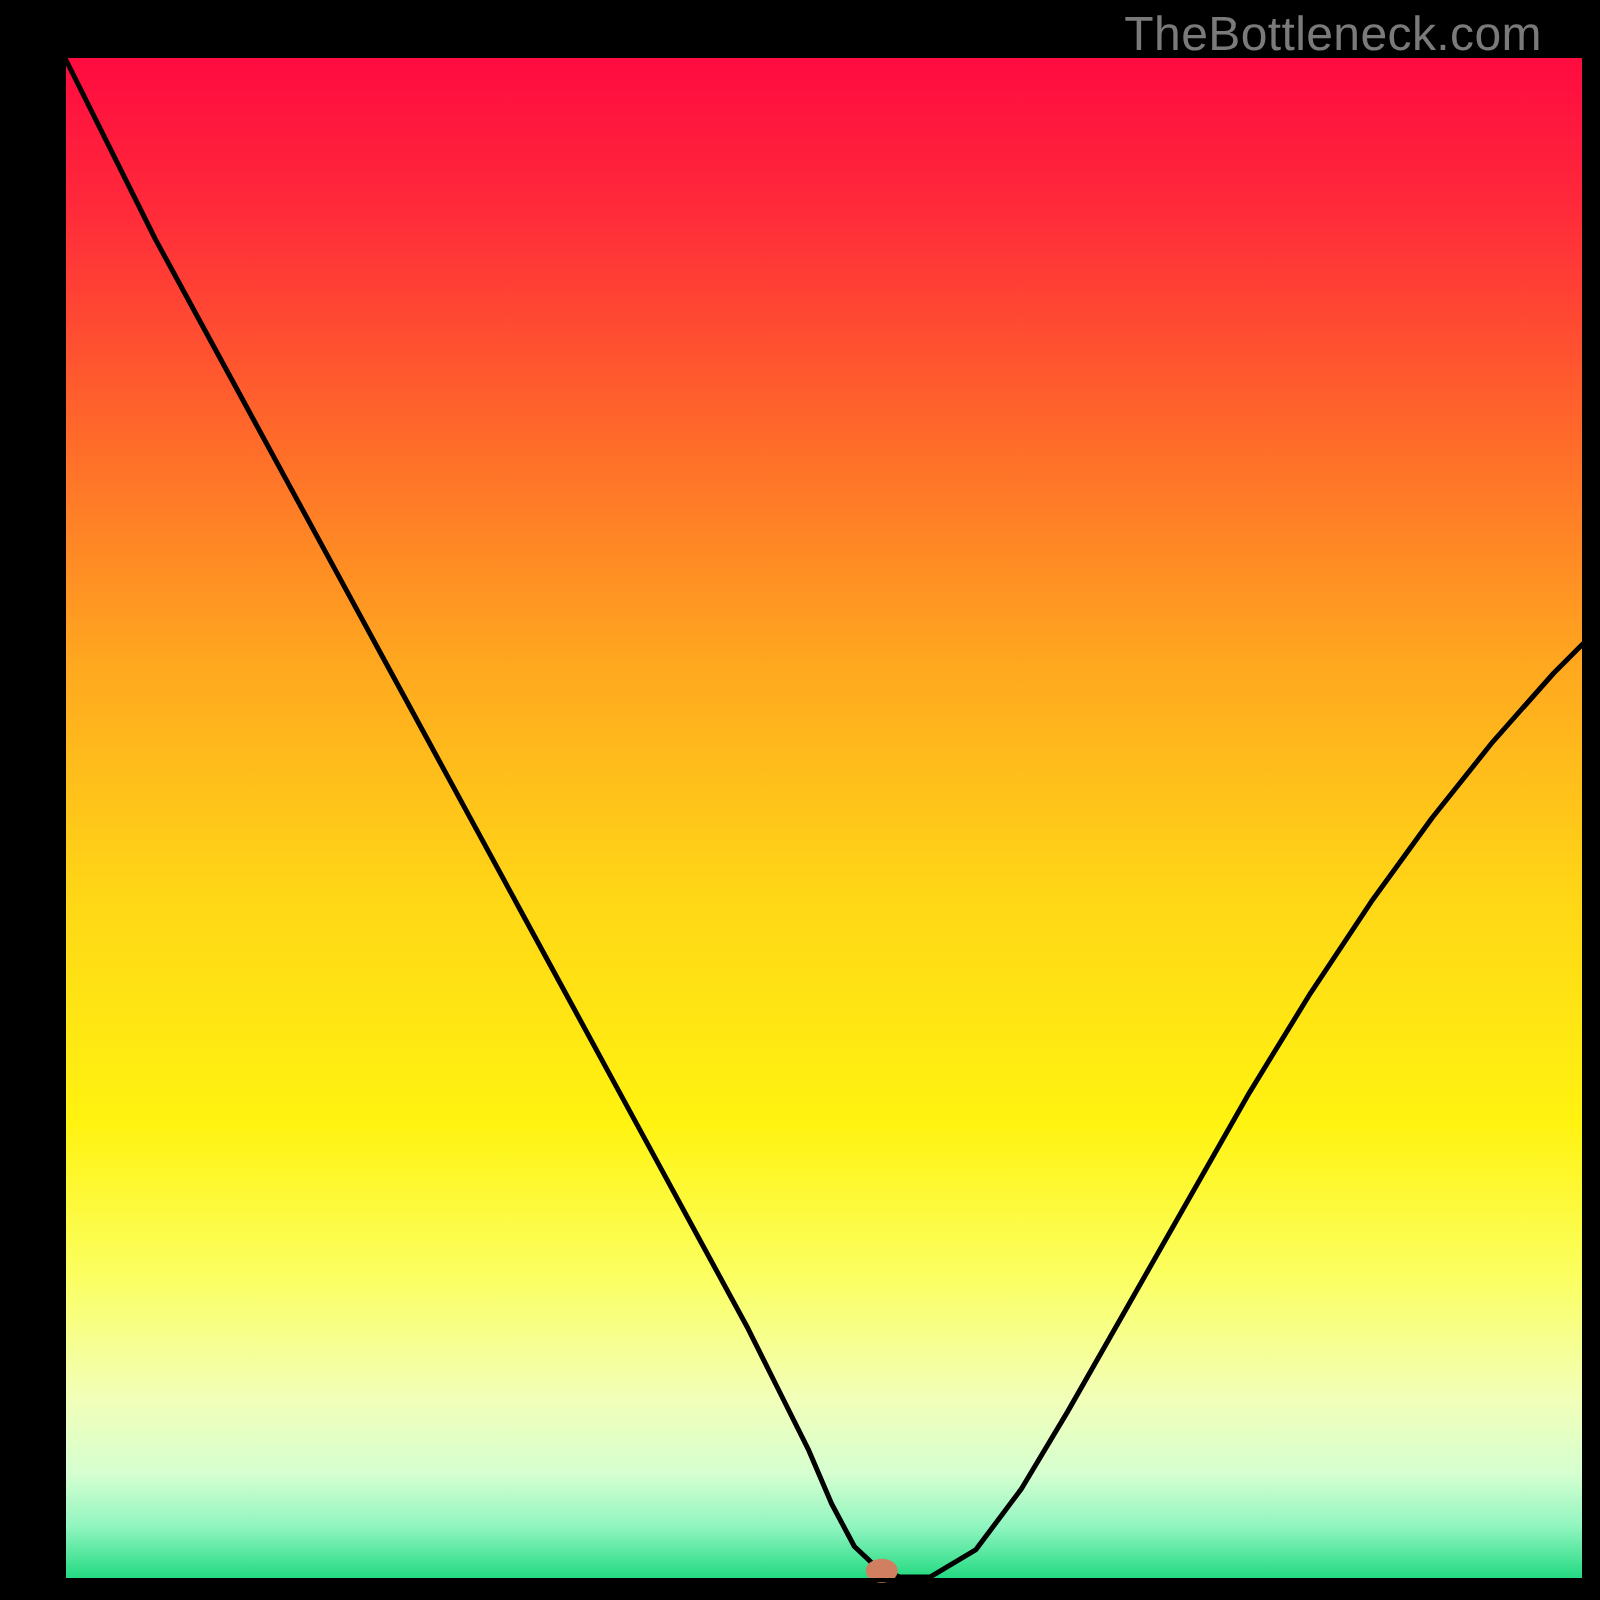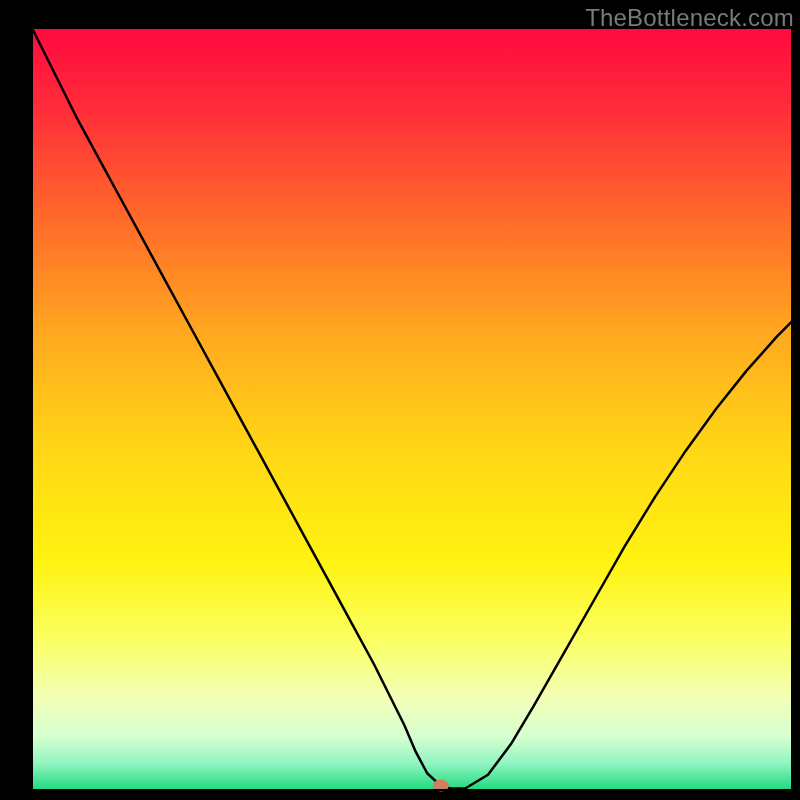--- a/index.html
+++ b/index.html
@@ -14,21 +14,21 @@
   .chart-container {
     position: absolute;
     top: 0;
     left: 0;
     width: 800px;
     height: 800px;
   }
   .watermark {
     position: absolute;
     top: 4px;
-    right: 6px;
+    right: 29px;
     color: #7a7a7a;
     font-size: 24px;
     font-weight: 500;
     letter-spacing: 0.2px;
     z-index: 10;
   }
   svg { display: block; }
 </style>
 </head>
 <body>

